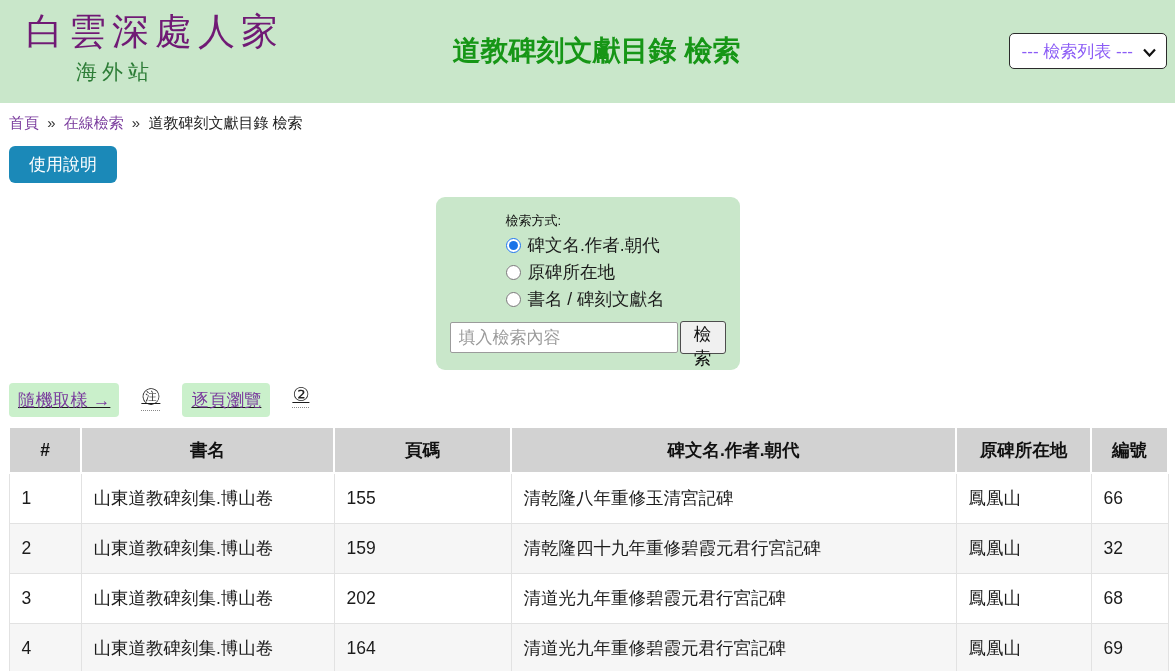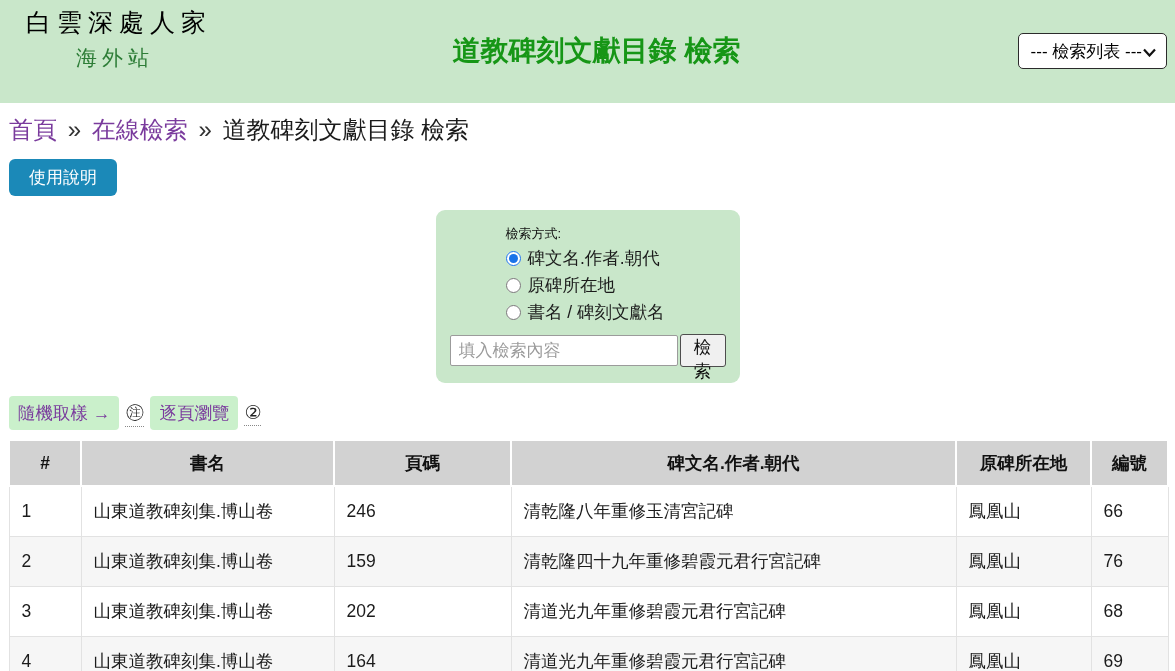--- a/index.html
+++ b/index.html
@@ -18,24 +18,24 @@
     display: flex;
     align-items: flex-start;
   }
   .logo-block {
     flex: 1;
     padding: 10px 0 0 26px;
     display: flex;
     flex-direction: column;
   }
   .logo-main {
-    font-family: Liberation Mono, monospace;
-    font-size: 25px;
+    font-family: Liberation Serif, serif;
+    font-size: 37px;
     font-weight: 400;
-    color: #000000;
+    color: #701a75;
     letter-spacing: 6px;
     line-height: 1.2;
     white-space: nowrap;
   }
   .logo-sub {
     font-size: 21px;
     font-weight: 400;
     color: #2d7d37;
     letter-spacing: 5px;
     margin: 4px 0 0 50px;
@@ -55,32 +55,32 @@
     padding: 33px 8px 0 0;
   }
   .select-box {
     background: #fff;
     border: 1px solid #2b2b2b;
     border-radius: 5px;
     height: 36px;
     padding: 0 10px 0 12px;
     display: flex;
     align-items: center;
-    gap: 1px;
+    gap: 10px;
     font-size: 17px;
-    color: #000000;
+    color: #8b5cf6;
     cursor: pointer;
     white-space: nowrap;
   }
   .select-chevron { display: inline-flex; margin-top: 2px; }
 
   
   .breadcrumb {
     margin: 11px 0 0 9px;
-    font-size: 24px;
+    font-size: 15px;
   }
   .breadcrumb a, .link-purple {
     color: #7a3b9d;
     text-decoration: none;
     cursor: pointer;
   }
   .crumb-sep { color: #333; margin: 0 4px; }
   .crumb-current { color: #1b1b1b; }
 
   
@@ -147,22 +147,23 @@
     border: 1px solid #4d4d4d;
     border-radius: 3px;
     color: #111;
     cursor: pointer;
   }
 
   
   .quick-links {
     margin: 13px 0 0 9px;
     display: flex;
-    align-items: center;
-    gap: 6px;
+    align-items: flex-start;
+    gap: 22px;
+    text-decoration: underline;
   }
   .pill-link {
     background: #caf0cb;
     border-radius: 4px;
     padding: 5px 9px;
     font-size: 17.5px;
     white-space: nowrap;
   }
   .circle-badge {
     font-size: 19px;
@@ -285,32 +286,32 @@
         <th>頁碼</th>
         <th>碑文名.作者.朝代</th>
         <th>原碑所在地</th>
         <th>編號</th>
       </tr>
   </thead>
   <tbody>
       <tr>
         <td>1</td>
         <td>山東道教碑刻集.博山卷</td>
-        <td>246</td>
+        <td>155</td>
         <td>清乾隆八年重修玉清宮記碑</td>
         <td>鳳凰山</td>
         <td>66</td>
       </tr>
       <tr>
         <td>2</td>
         <td>山東道教碑刻集.博山卷</td>
         <td>159</td>
         <td>清乾隆四十九年重修碧霞元君行宮記碑</td>
         <td>鳳凰山</td>
-        <td>76</td>
+        <td>32</td>
       </tr>
       <tr>
         <td>3</td>
         <td>山東道教碑刻集.博山卷</td>
         <td>202</td>
         <td>清道光九年重修碧霞元君行宮記碑</td>
         <td>鳳凰山</td>
         <td>68</td>
       </tr>
       <tr>

